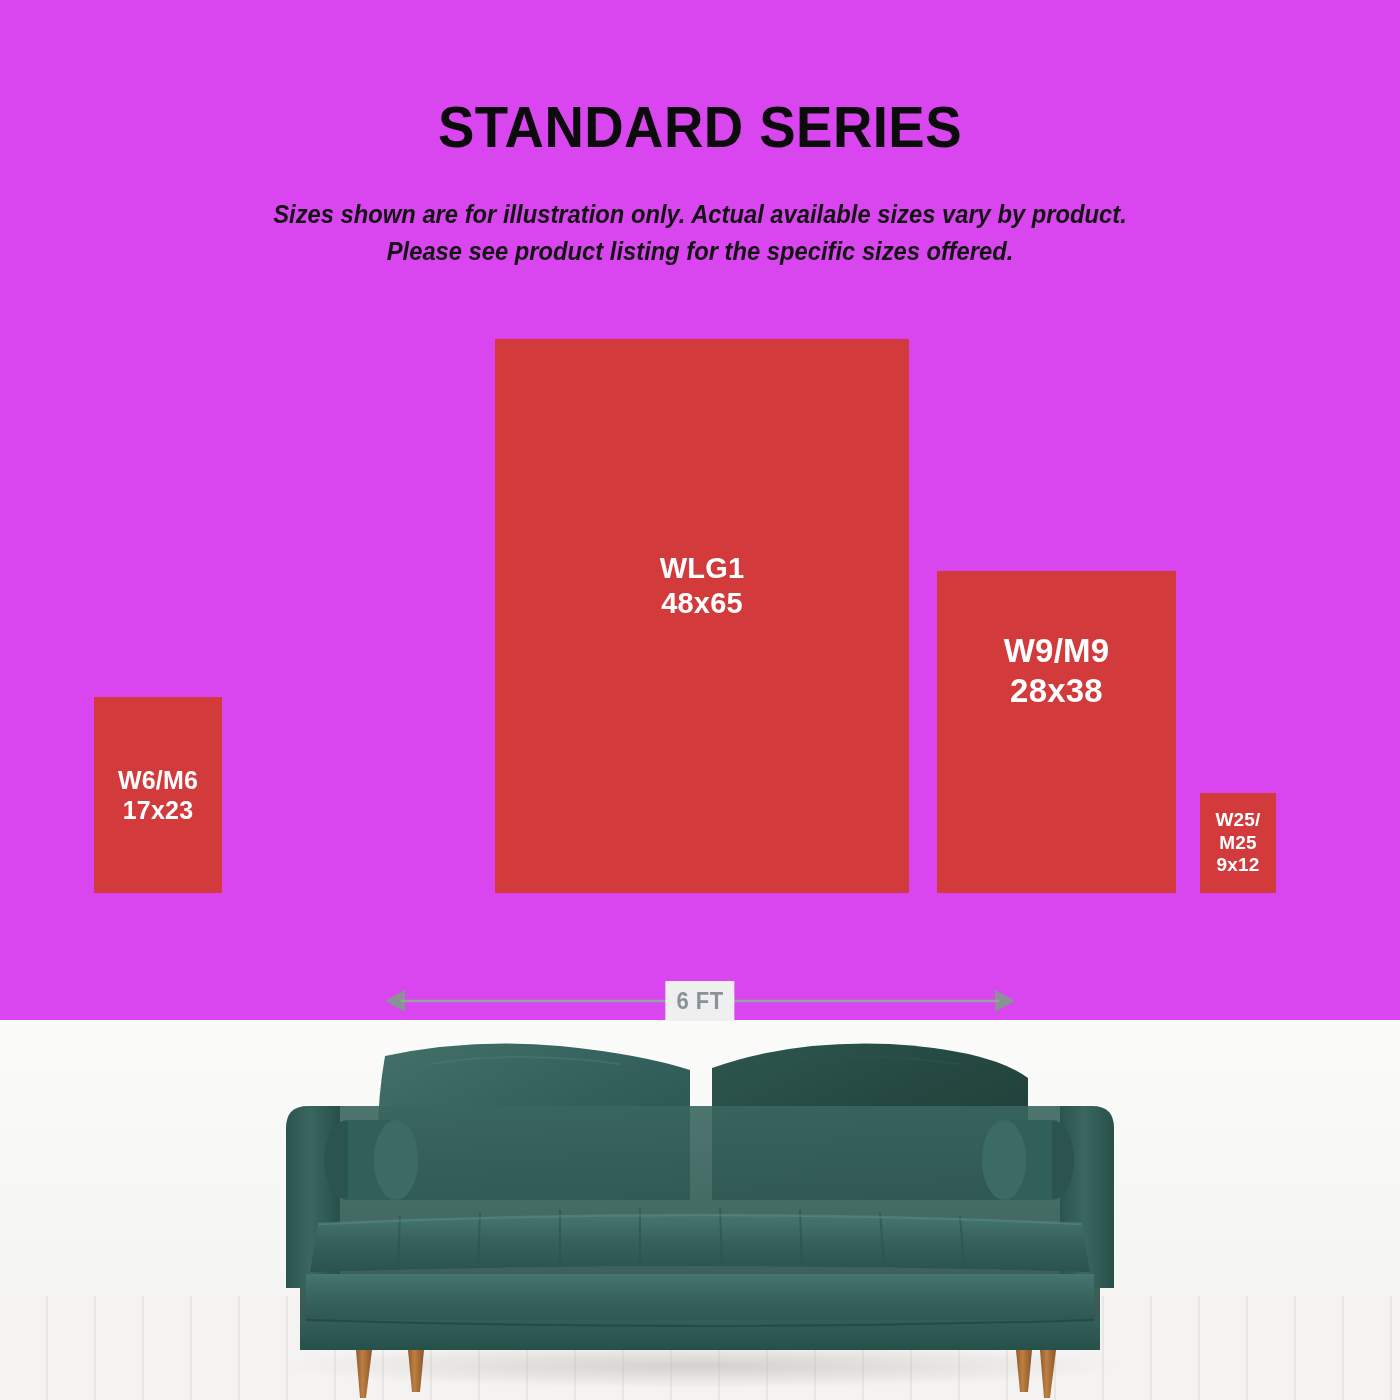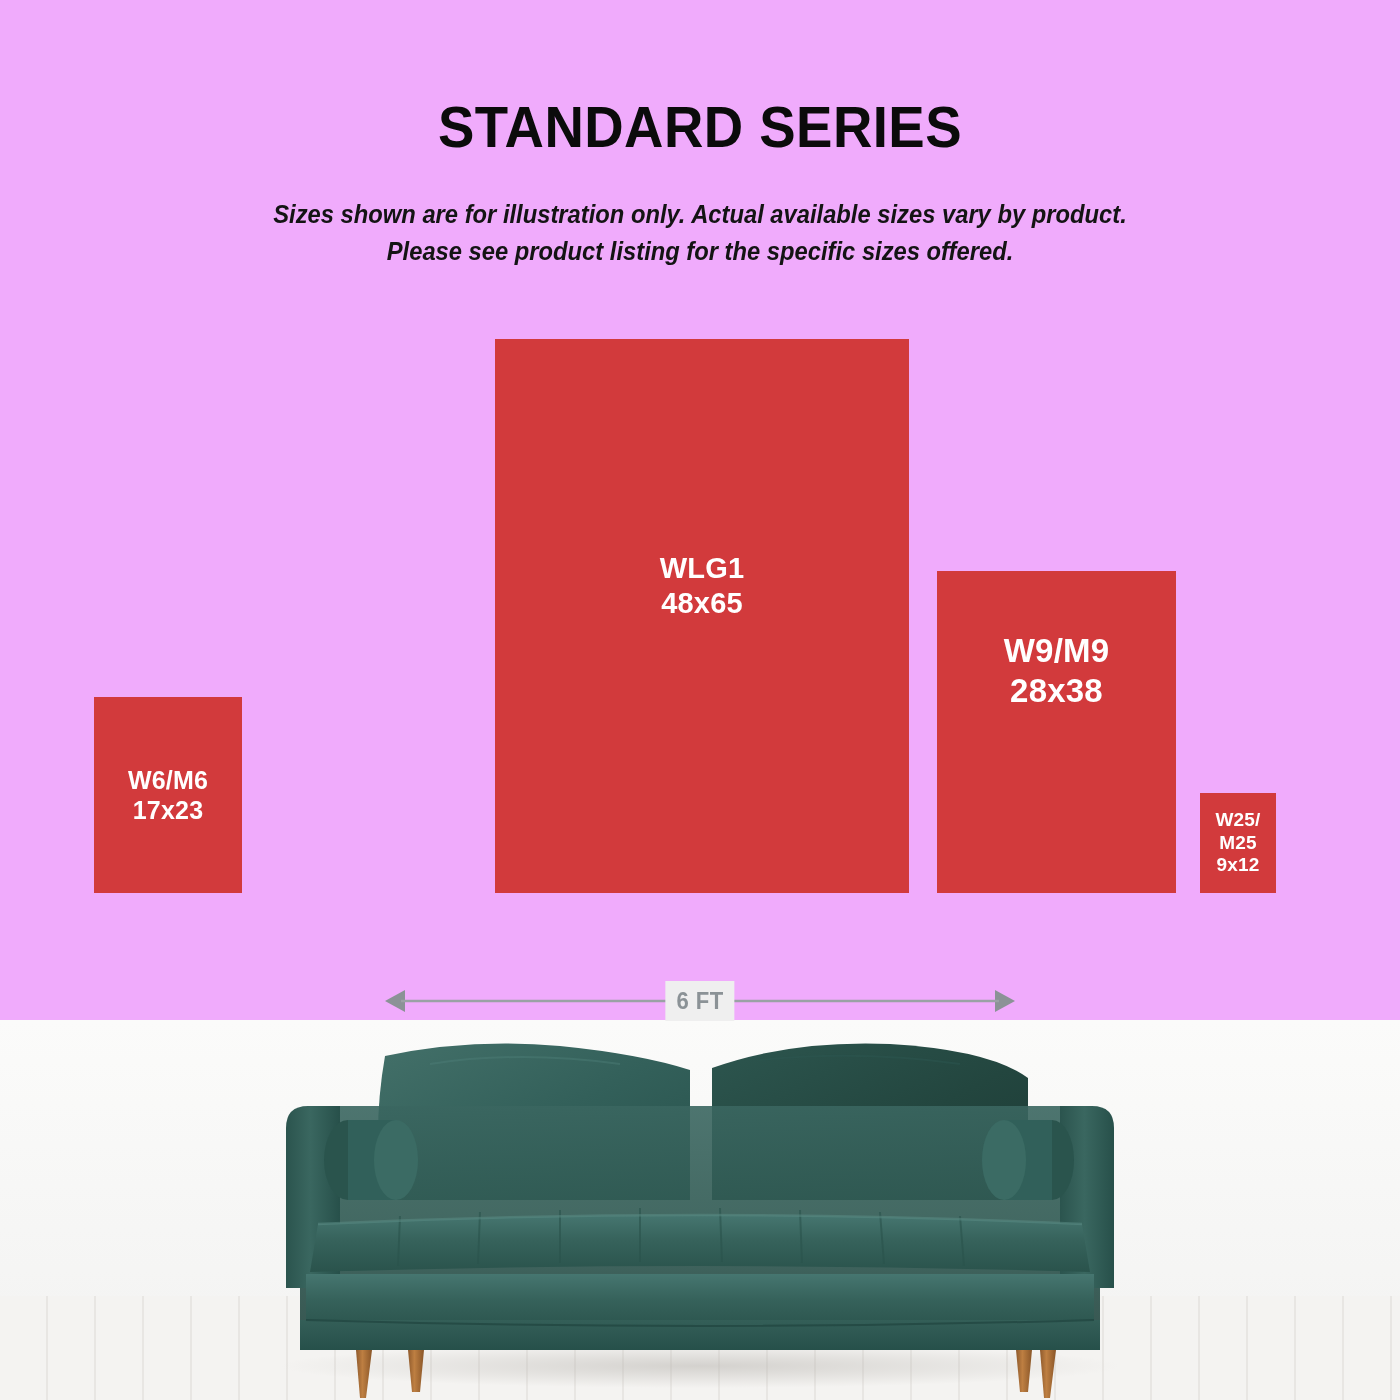--- a/index.html
+++ b/index.html
@@ -12,21 +12,21 @@
     height: 1400px;
     background: #efefef;
     font-family: "Liberation Sans", sans-serif;
     overflow: hidden;
   }
 
   #stage {
     position: relative;
     width: 1400px;
     height: 1400px;
-    background: #f0abfc;
+    background: #d946ef;
   }
 
   
   .header {
     position: absolute;
     top: 0;
     left: 0;
     width: 1400px;
     text-align: center;
   }
@@ -81,21 +81,21 @@
     letter-spacing: 0.2px;
   }
   .frame .dims {
     font-size: 26px;
     font-weight: 700;
     line-height: 1.2;
     letter-spacing: 0.2px;
   }
 
   
-  #frame-w6  { left: 94px;  top: 697px; width: 148px; height: 196px; }
+  #frame-w6  { left: 94px;  top: 697px; width: 128px; height: 196px; }
   #frame-w6 .code, #frame-w6 .dims { font-size: 25px; }
 
   #frame-w7  { left: 275px; top: 631px; width: 190px; height: 262px; }
   #frame-w7 .code, #frame-w7 .dims { font-size: 27px; }
   #frame-w7 .block { margin-top: -122px; }
 
   #frame-wlg1 { left: 495px; top: 339px; width: 414px; height: 554px; }
   #frame-wlg1 .code, #frame-wlg1 .dims { font-size: 29px; }
   #frame-wlg1 .block { margin-top: -60px; }
 

